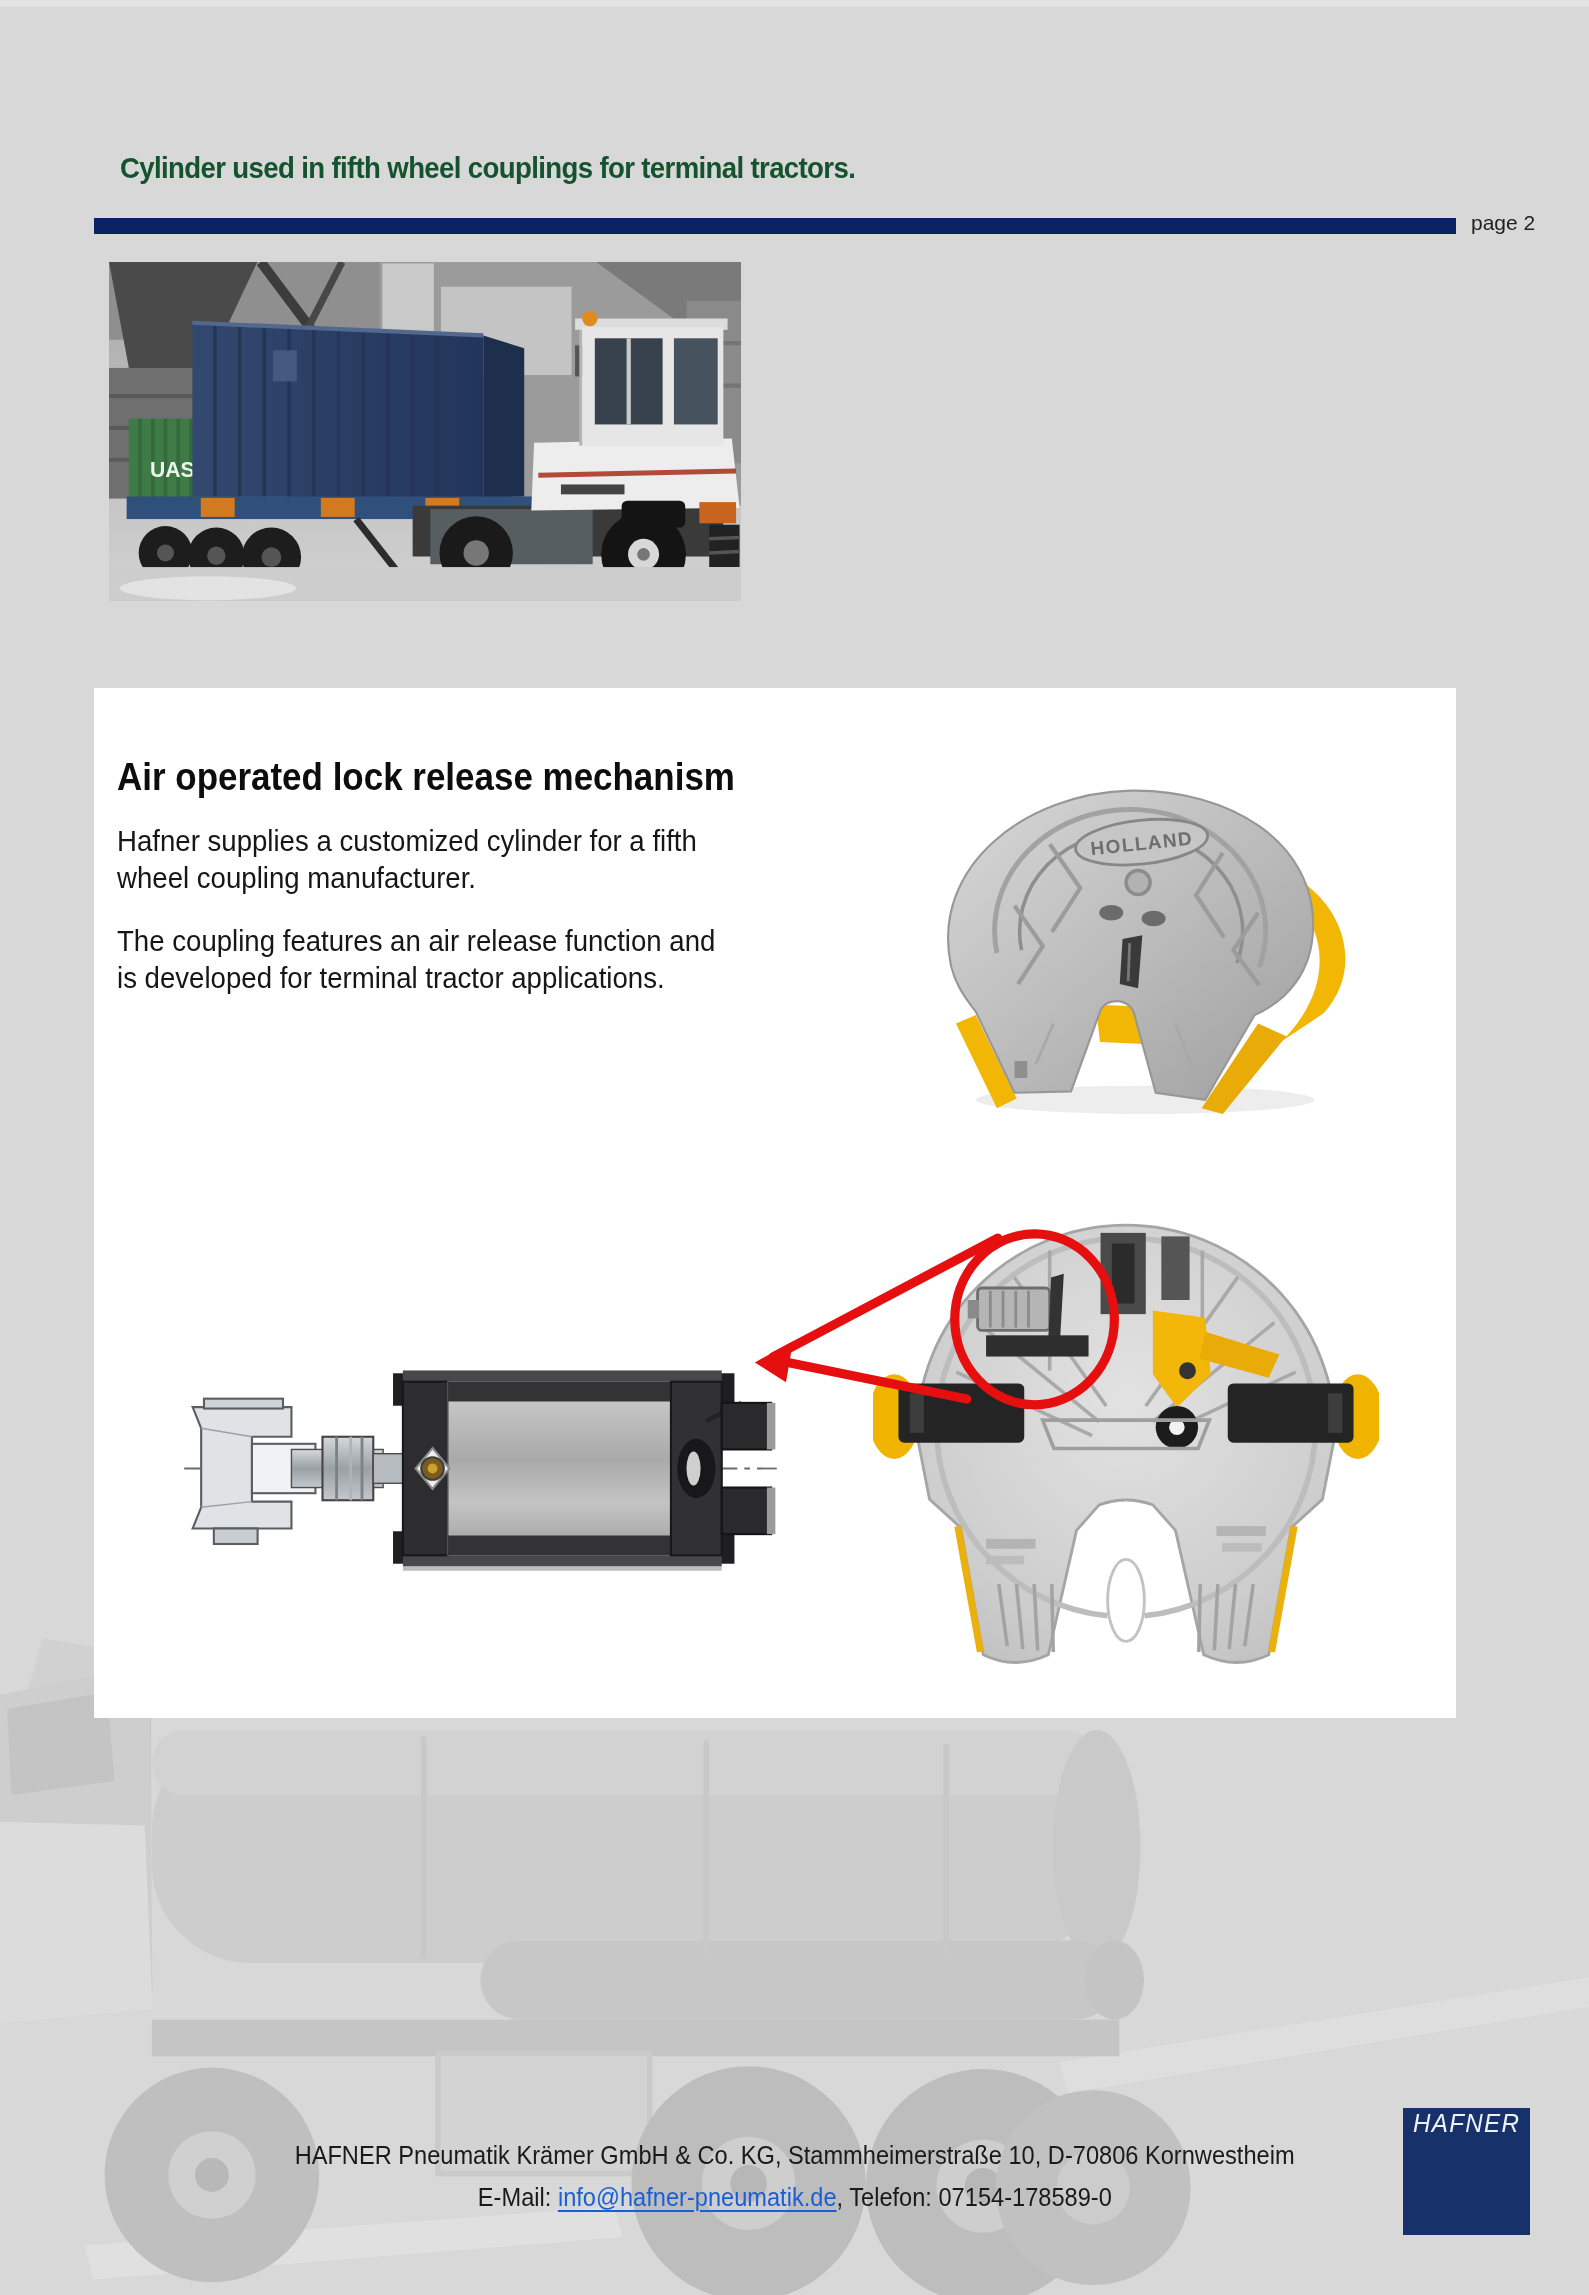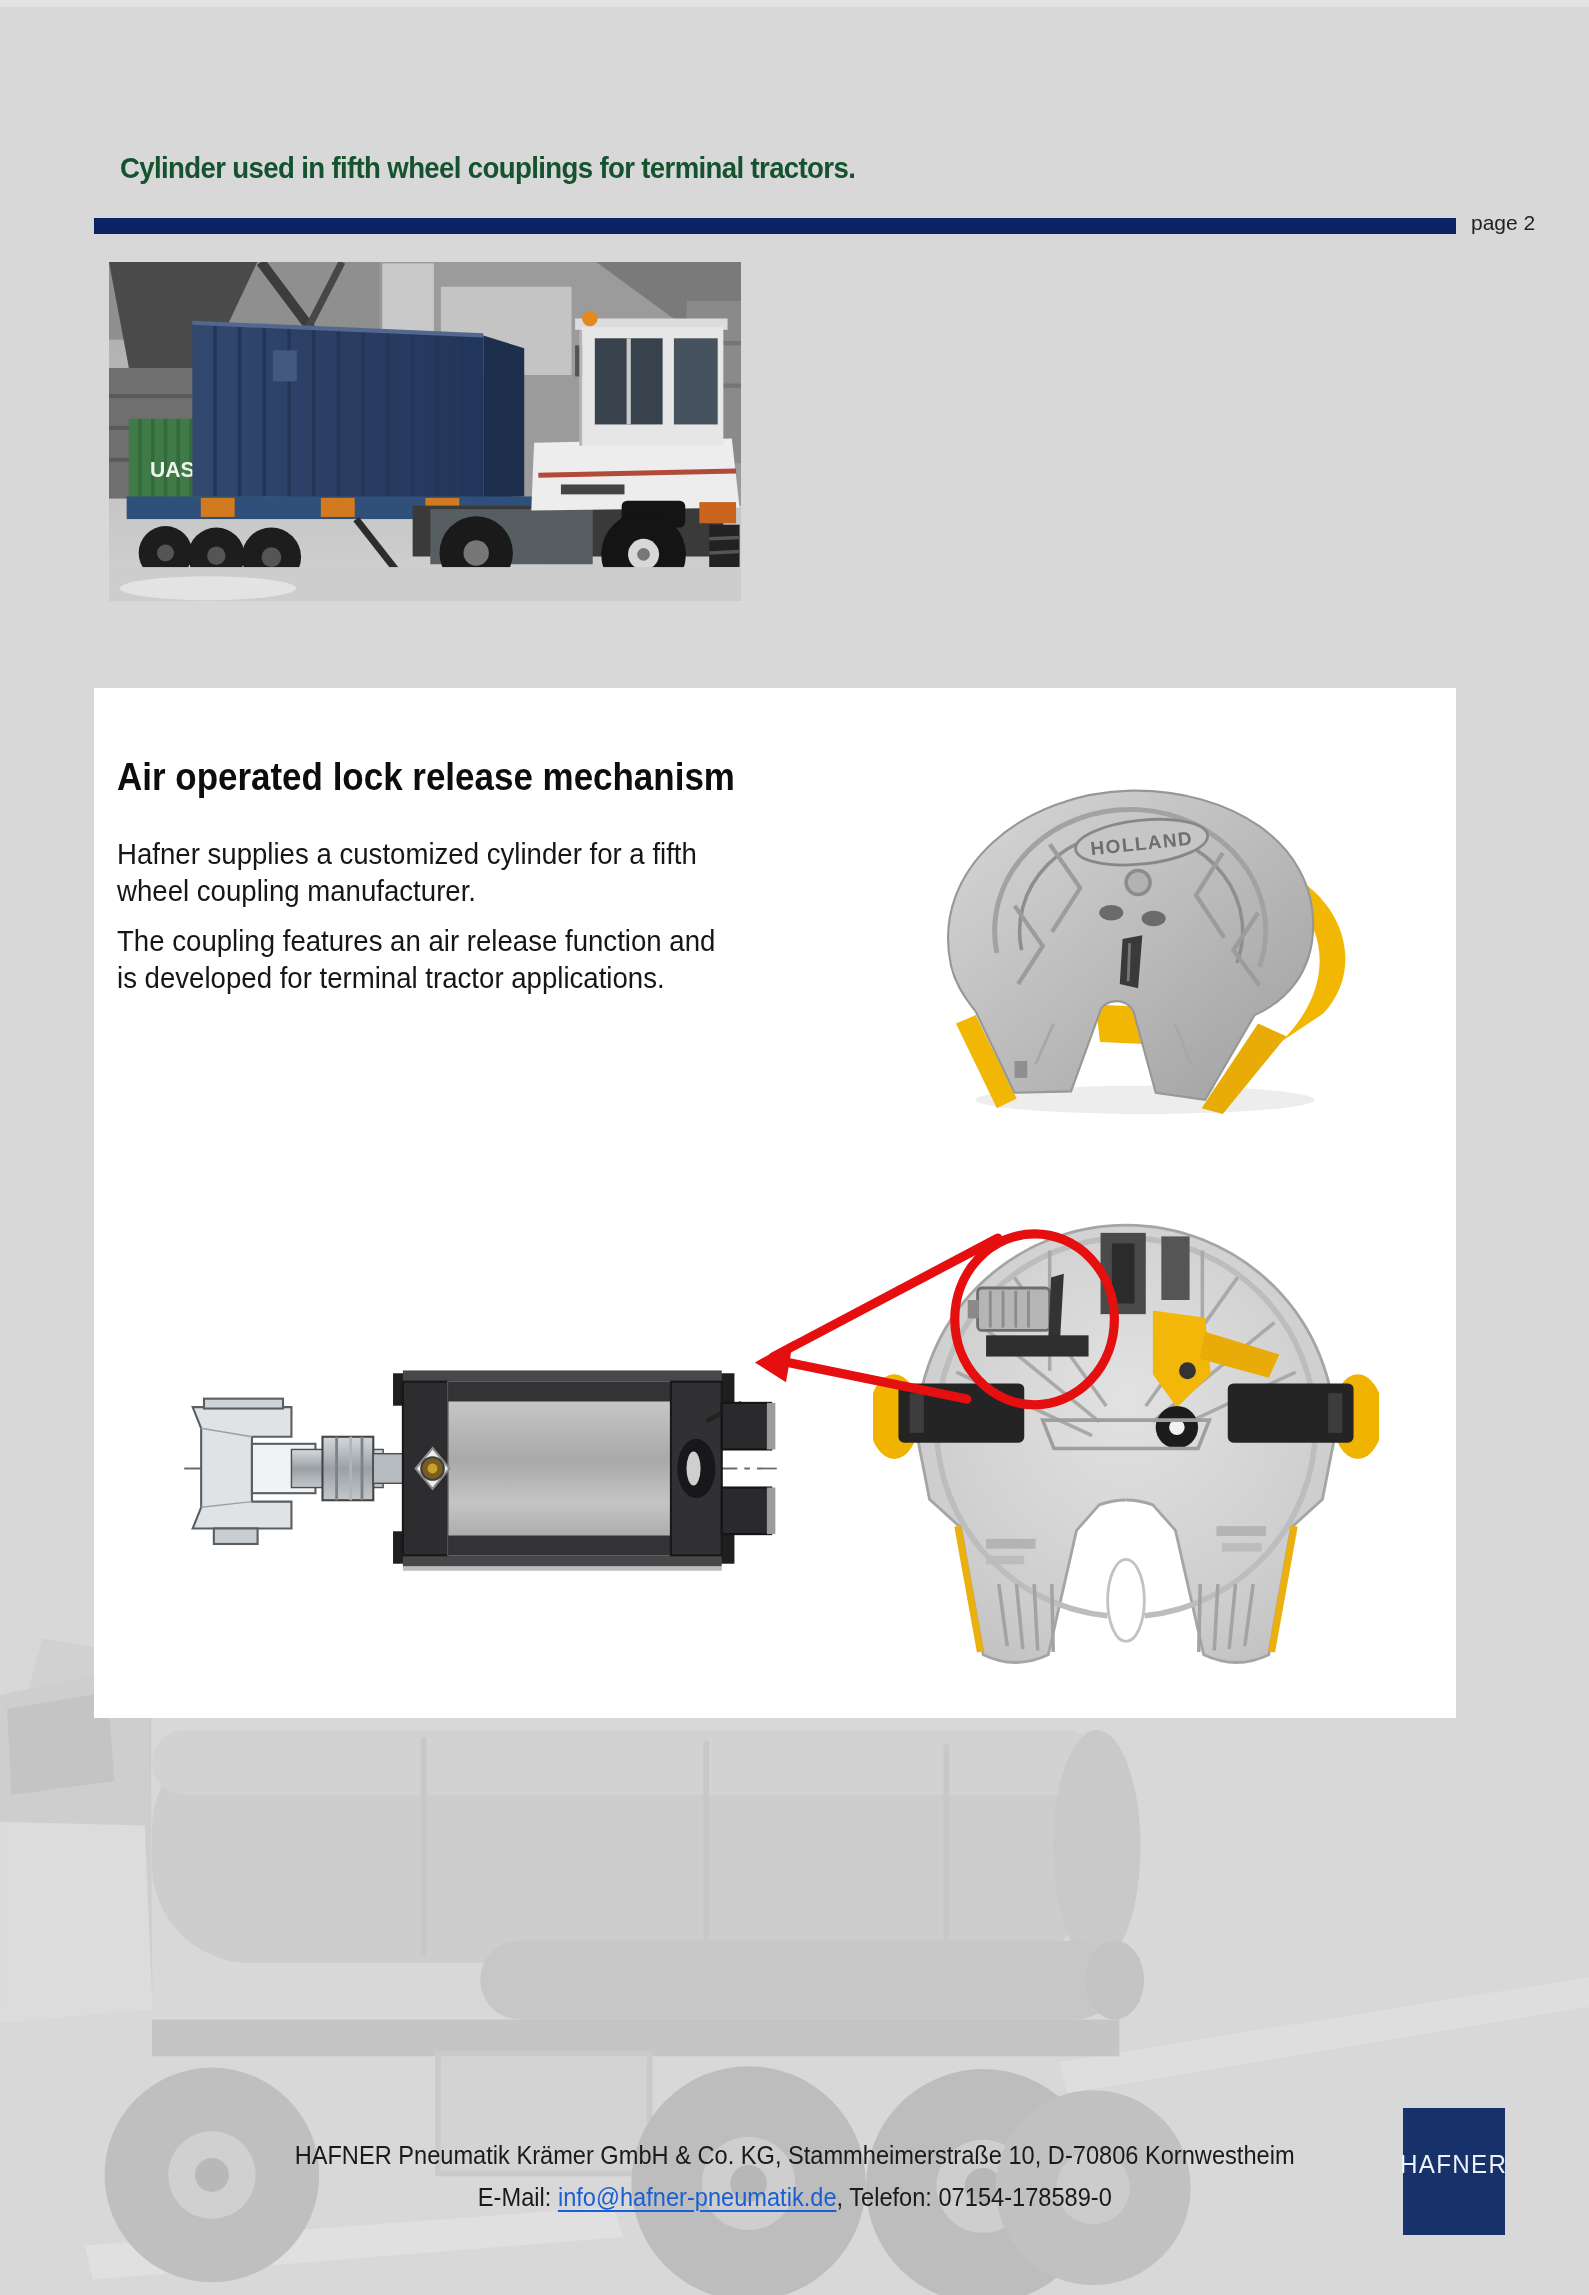--- a/index.html
+++ b/index.html
@@ -12,35 +12,35 @@
   .title{position:absolute;left:120px;top:131px;font-size:30px;font-weight:bold;
          letter-spacing:-0.7px;white-space:nowrap;color:#14532d;}
   .rule{position:absolute;left:94px;top:218px;width:1362px;height:15.5px;background:#0b2263;}
   .pagenum{position:absolute;left:1471px;top:211px;font-size:21px;color:#222;white-space:nowrap;}
 
   .photo{position:absolute;left:109px;top:262px;width:632px;height:339px;}
   .whitebox{position:absolute;left:94px;top:667px;width:1362px;height:1030px;background:#ffffff;margin-top:21px;}
 
   .heading{position:absolute;left:23px;top:36px;font-size:38px;font-weight:bold;color:#0d0d0d;white-space:nowrap;}
   .para{position:absolute;left:23px;font-size:30px;line-height:37px;color:#161616;white-space:pre-line;}
-  .para.p1{top:117px;}
+  .para.p1{top:104px;}
   .para.p2{top:204px;}
 
   .coupling-top{position:absolute;left:797px;top:73px;width:473px;height:360px;}
   .cylinder{position:absolute;left:90px;top:650px;width:593px;height:261px;}
   .underside{position:absolute;left:779px;top:506px;width:506px;height:477px;}
   .red-overlay{position:absolute;left:655px;top:519px;width:396px;height:226px;z-index:5;}
 
   .watermark{position:absolute;left:0;top:1610px;width:1589px;height:685px;opacity:.5;}
 
   .footer{position:absolute;left:0;top:2134px;width:1589px;text-align:center;font-size:25.4px;
           line-height:42px;color:#1a1a1a;}
   .footer a{color:#1a5fd4;text-decoration:underline;text-decoration-thickness:2.1px;text-underline-offset:4.2px;}
-  .logo{position:absolute;left:1403px;top:2108px;width:102px;height:127px;background:#17316b;
-        display:flex;align-items:center;justify-content:center;}
+  .logo{position:absolute;left:1403px;top:2108px;width:127px;height:127px;background:#17316b;
+        display:flex;align-items:flex-start;justify-content:center;font-style:italic;}
   .logo-text{color:#eef2f8;font-size:26px;letter-spacing:1.4px;margin-bottom:14px;font-weight:normal;}
 </style>
 </head>
 <body>
 
 <div class="page">
 
   <svg class="watermark" viewBox="0 0 2250 970" aria-hidden="true">
     <polygon points="120,900 870,845 882,888 132,948" fill="#e9e9e9"></polygon>
     <polygon points="1500,640 2250,520 2250,562 1512,684" fill="#e5e5e5"></polygon>

